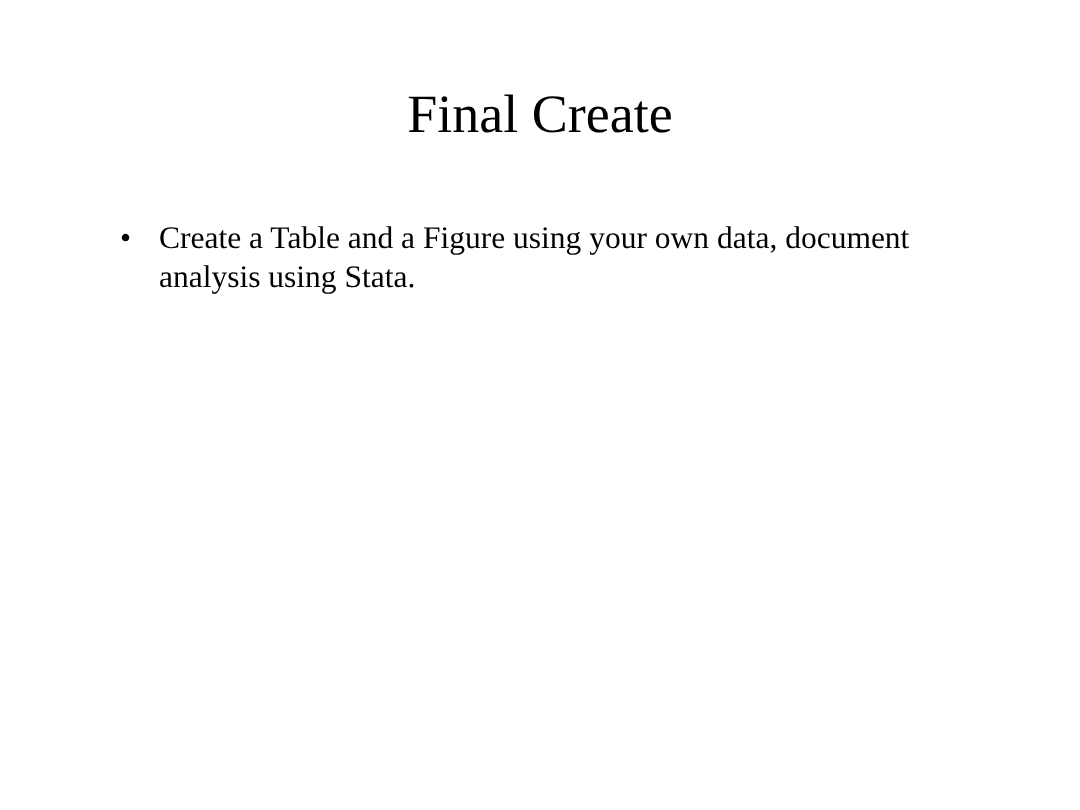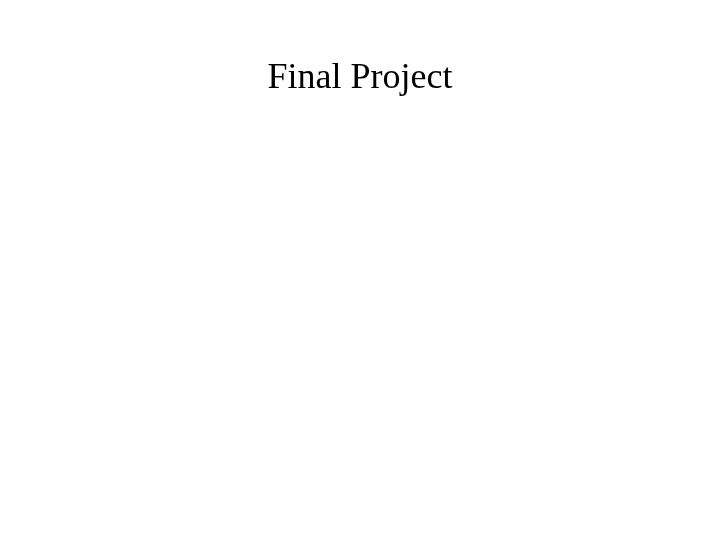--- a/index.html
+++ b/index.html
@@ -7,16 +7,17 @@
     .slide { width: 720px; height: 540px; position: relative; padding: 55px 60px 60px 60px; }
     .title { font-size: 36px; text-align: center; margin-bottom: 48px; font-weight: normal; }
     ul.content { list-style: none; padding-left: 28px; }
     ul.content li { position: relative; font-size: 21px; line-height: 1.25; margin-bottom: 34px; padding-left: 18px; }
     ul.content li::before { content: "•"; position: absolute; left: -8px; top: 0; font-size: 21px; }
   </style>
 </head>
 <body>
 
 <div class="slide">
-  <h1 class="title">Final Project</h1>
+  <h1 class="title">Final Create</h1>
   <ul class="content">
+    <li>Create a Table and a Figure using your own data, document analysis using Stata.</li>
   </ul>
 </div>
 
 </body></html>

